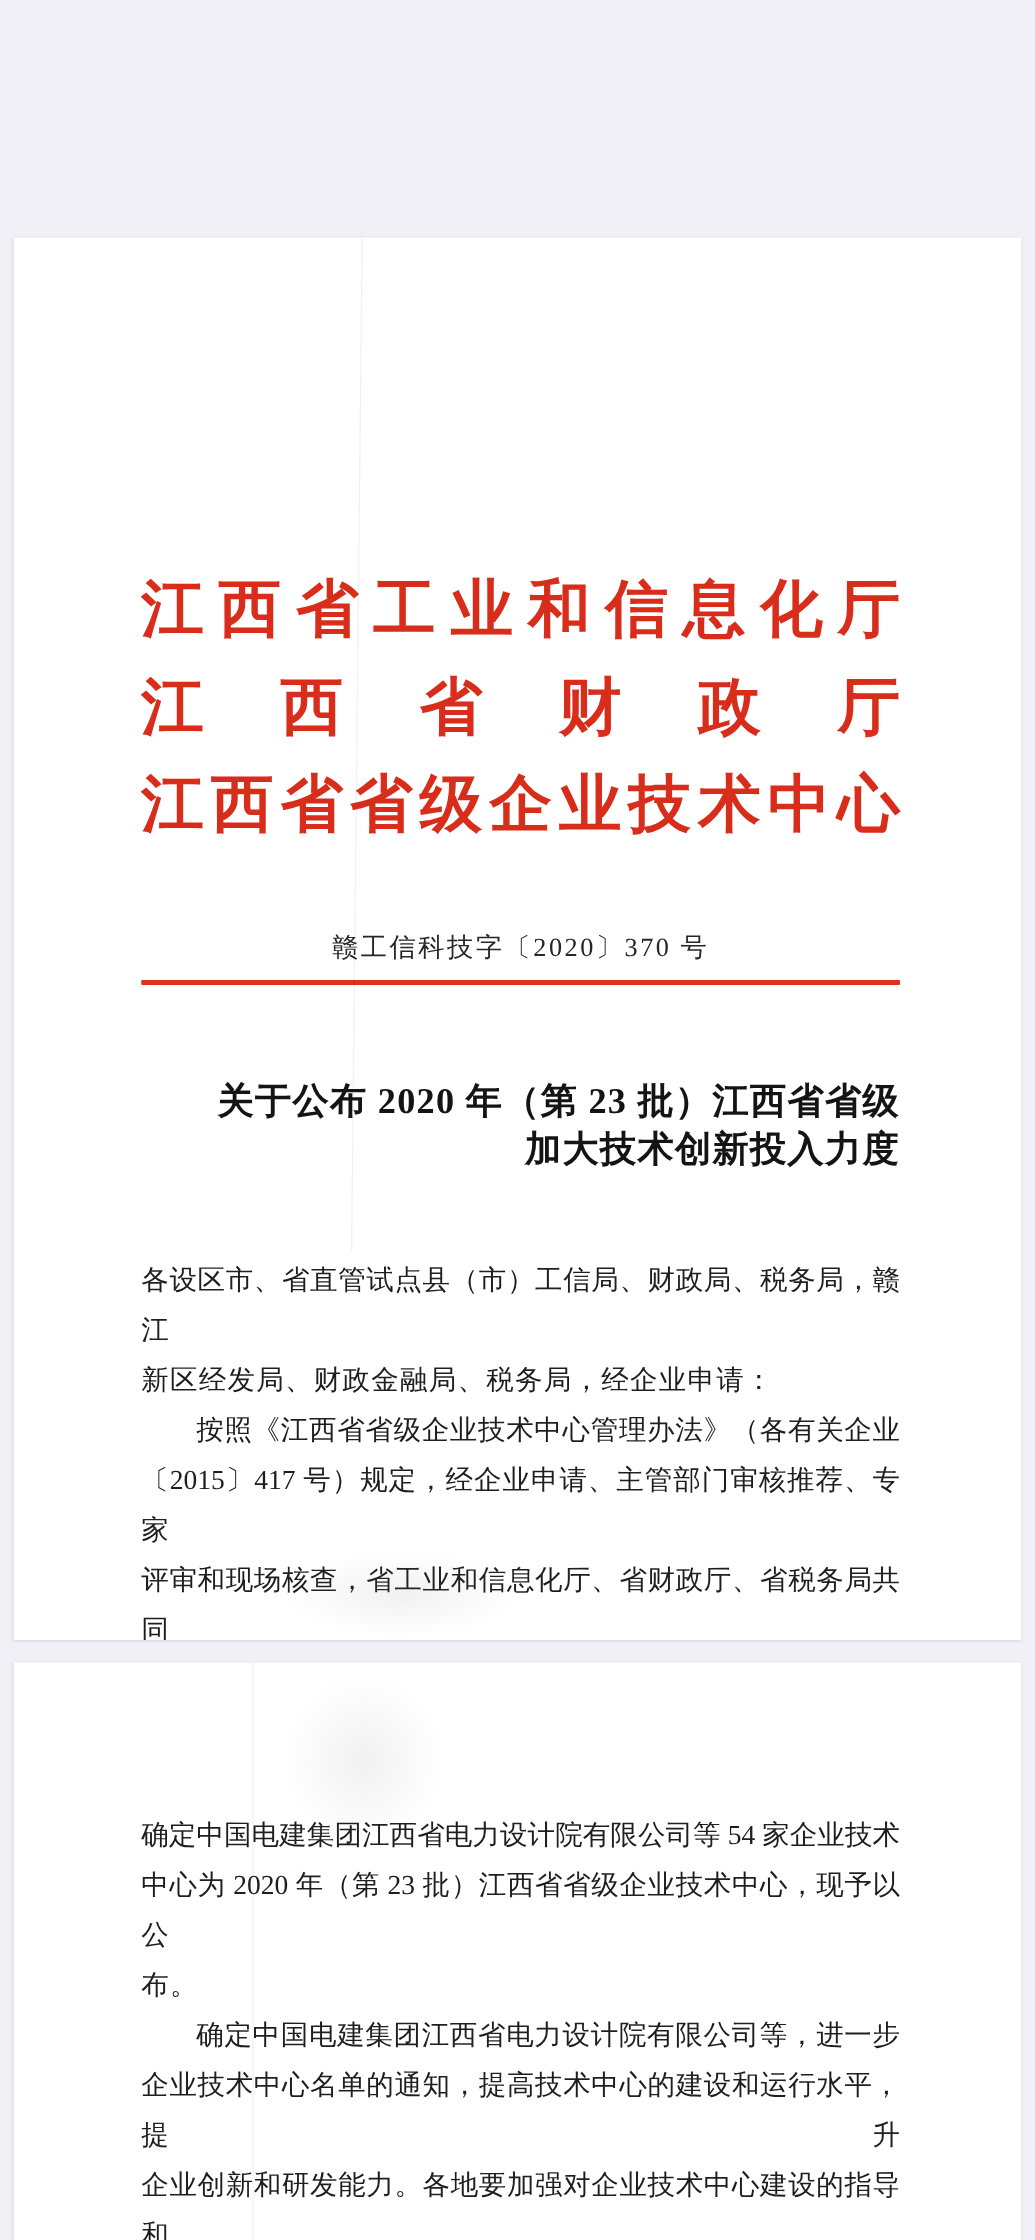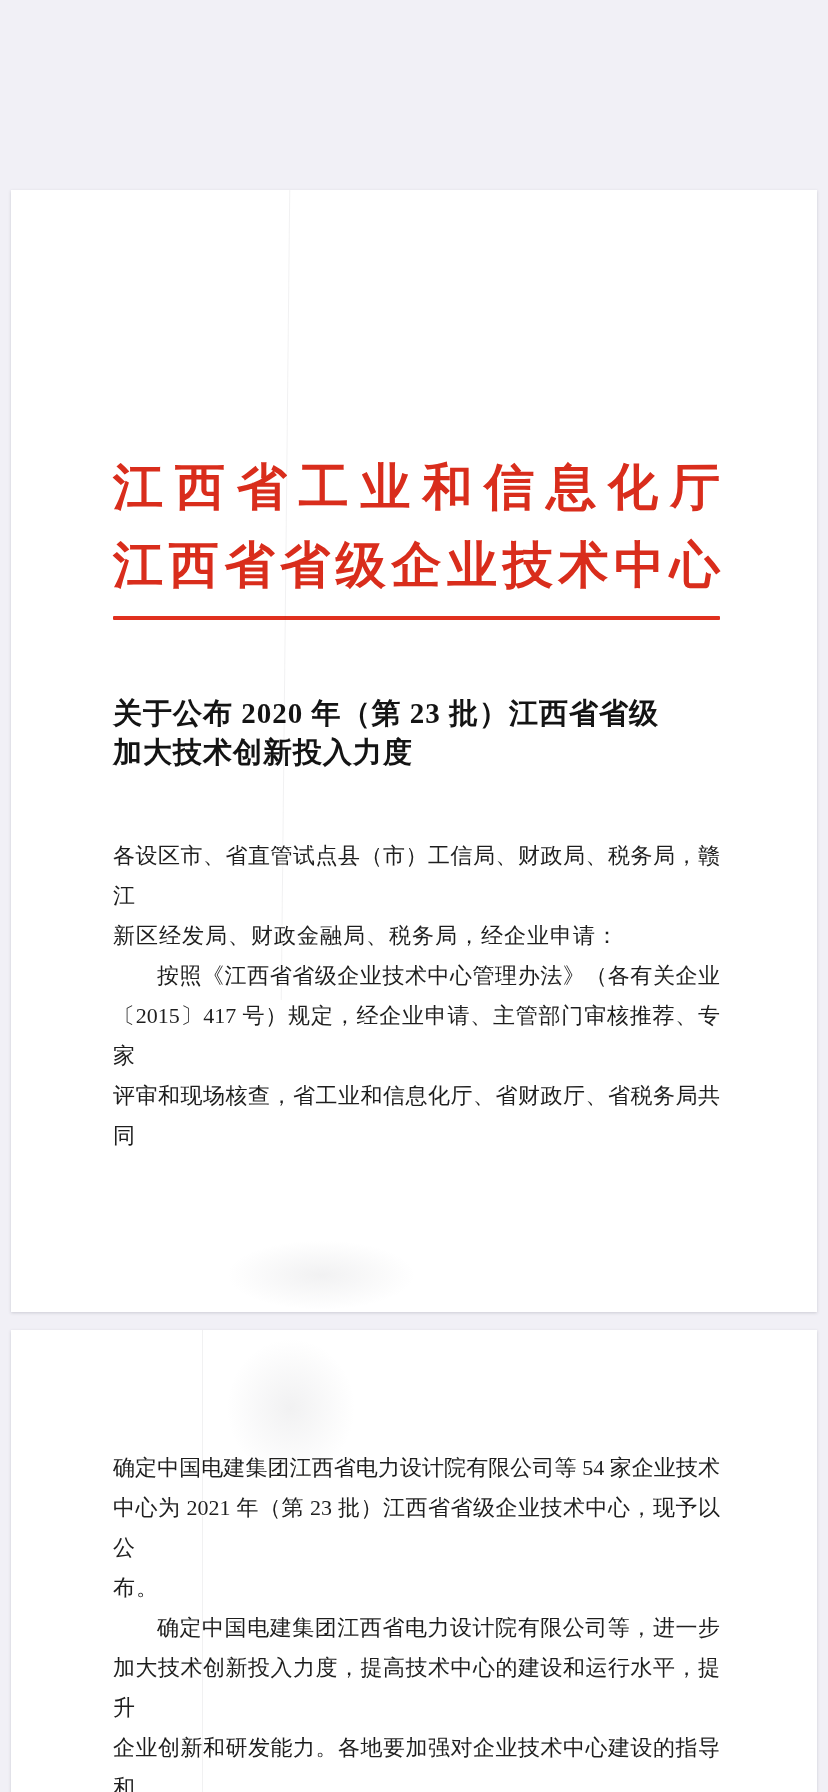--- a/index.html
+++ b/index.html
@@ -51,21 +51,21 @@
 
   .red-rule {
     margin-top: 12px;
     height: 4px;
     background: #e0301e;
     border-radius: 1px;
   }
 
   .doc-title {
     margin-top: 74px;
-    text-align: left;
+    text-align: right;
     font-weight: bold;
     font-size: 29px;
     line-height: 39px;
     color: #141414;
     letter-spacing: 1px;
   }
 
   .body-block { color: #1e1e1e; font-size: 22px; line-height: 40px; }
   .page-1 .body-block { margin-top: 64px; }
   .page-2 .body-block { margin-top: 118px; }
@@ -101,23 +101,25 @@
 
 <div class="viewer">
 
   <div class="page page-1">
     <div class="crease crease-p1"></div>
     <div class="smudge smudge-p1"></div>
 
     <div class="content">
       <div class="red-header">
         <div class="hline">江西省工业和信息化厅</div>
+        <div class="hline">江西省财政厅</div>
         <div class="hline">江西省省级企业技术中心</div>
       </div>
 
+      <div class="doc-number">赣工信科技字〔2020〕370 号</div>
 
       <div class="red-rule"></div>
 
       <div class="doc-title">
         <div>关于公布 2020 年（第 23 批）江西省省级</div>
         <div>加大技术创新投入力度</div>
       </div>
 
       <div class="body-block">
         <div class="bline fill">各设区市、省直管试点县（市）工信局、财政局、税务局，赣江</div>
@@ -130,23 +132,23 @@
     </div>
   </div>
 
   <div class="page page-2">
     <div class="crease crease-p2"></div>
     <div class="smudge smudge-p2"></div>
 
     <div class="content">
       <div class="body-block">
         <div class="bline fill">确定中国电建集团江西省电力设计院有限公司等 54 家企业技术</div>
-        <div class="bline fill">中心为 2021 年（第 23 批）江西省省级企业技术中心，现予以公</div>
+        <div class="bline fill">中心为 2020 年（第 23 批）江西省省级企业技术中心，现予以公</div>
         <div class="bline">布。</div>
         <div class="bline fill indent">确定中国电建集团江西省电力设计院有限公司等，进一步</div>
-        <div class="bline fill">加大技术创新投入力度，提高技术中心的建设和运行水平，提升</div>
+        <div class="bline fill">企业技术中心名单的通知，提高技术中心的建设和运行水平，提升</div>
         <div class="bline fill">企业创新和研发能力。各地要加强对企业技术中心建设的指导和</div>
 
       </div>
     </div>
   </div>
 
 </div>
 
 </body></html>

